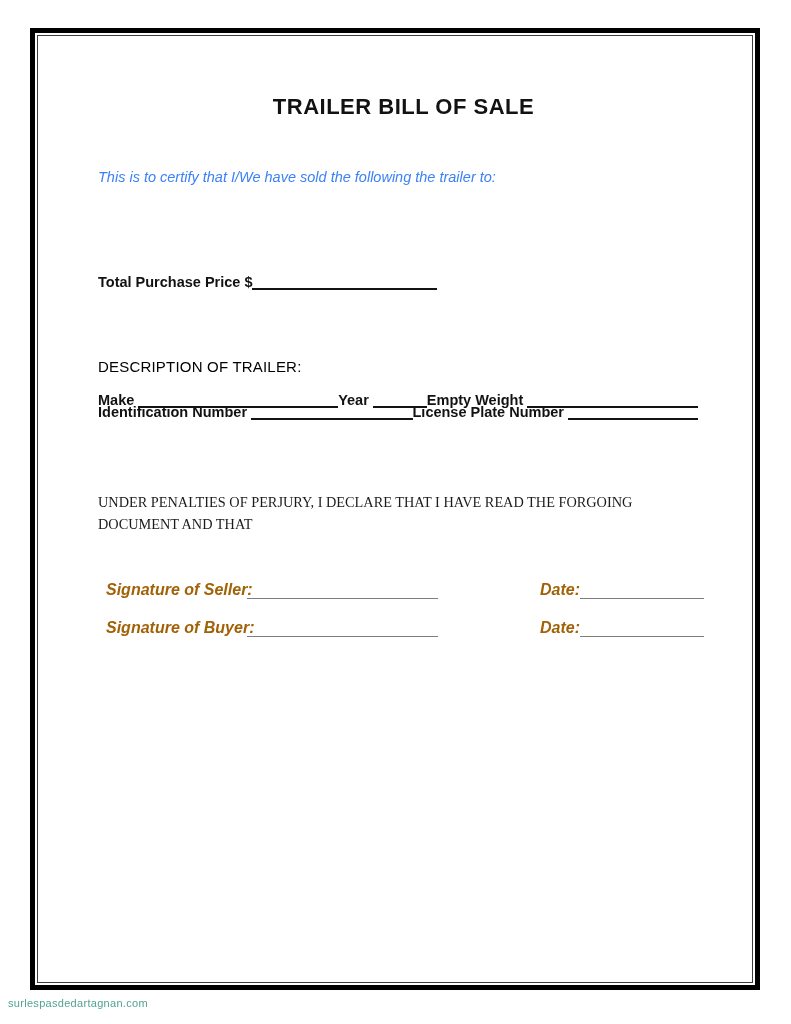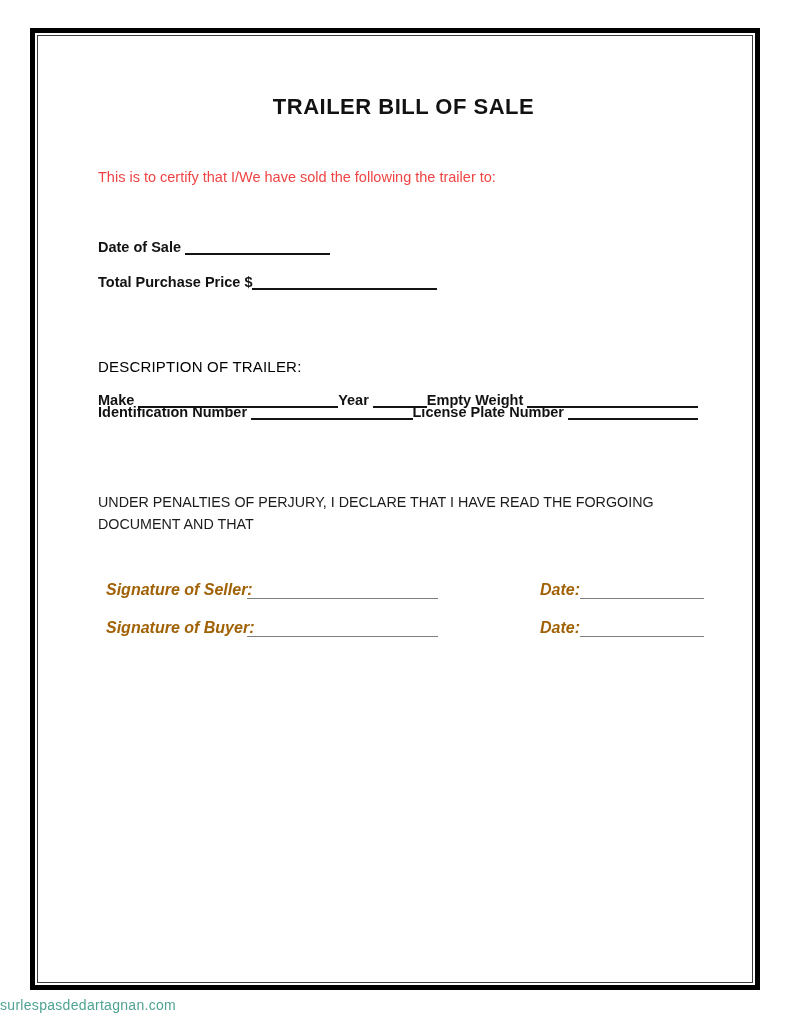--- a/index.html
+++ b/index.html
@@ -31,21 +31,22 @@
     text-align: center;
     font-size: 22px;
     font-weight: bold;
     letter-spacing: 0.5px;
     color: #121212;
   }
   .intro {
     position: absolute;
     left: 98px; top: 169px;
     font-size: 14.5px;
-    color: #ef4444;
+    color: #3b82f6;
+    font-style: italic;
   }
   .field-row {
     position: absolute;
     display: flex;
     align-items: flex-end;
     height: 19px;
     font-size: 14.5px;
     font-weight: bold;
     color: #121212;
     white-space: nowrap;
@@ -71,60 +72,56 @@
   .row-id   { left: 98px; top: 401px; width: 600px; }
   .gap4 { margin-left: 4px; }
   .declaration {
     position: absolute;
     left: 98px; top: 492px;
     width: 612px;
     font-size: 14.3px;
     line-height: 21.5px;
     color: #1b1b1b;
   }
-  .declaration span { display: block; }
+  .declaration span { display: block; font-family: Liberation Serif, serif; }
   .sig-label {
     position: absolute;
     font-size: 16px;
     font-weight: bold;
     color: #a16207;
     white-space: nowrap;
     font-style: italic;
   }
   .sig-line {
     position: absolute;
     border-bottom: 1.5px solid #7d7d7d;
     height: 17px;
   }
   .watermark {
     position: absolute;
-    left: 0; top: 997px;
-    font-size: 14px;
+    left: 8px; top: 997px;
+    font-size: 11px;
     color: #4fa392;
     letter-spacing: 0.3px;
   }
 </style>
 </head>
 <body>
 
 <div class="page">
 
   <div class="frame">
     <div class="frame-inner"></div>
   </div>
 
   <div class="title">TRAILER BILL OF SALE</div>
 
   <div class="intro">This is to certify that I/We have sold the following the trailer to:</div>
 
 
-  <div class="field-row row-date">
-    <span>Date of Sale</span>
-    <span class="fill-line grow gap4"></span>
-  </div>
 
   <div class="field-row row-price">
     <span>Total Purchase Price $</span>
     <span class="fill-line grow"></span>
   </div>
 
   <div class="desc-heading">DESCRIPTION OF TRAILER:</div>
 
   <div class="field-row row-make">
     <span>Make</span>

